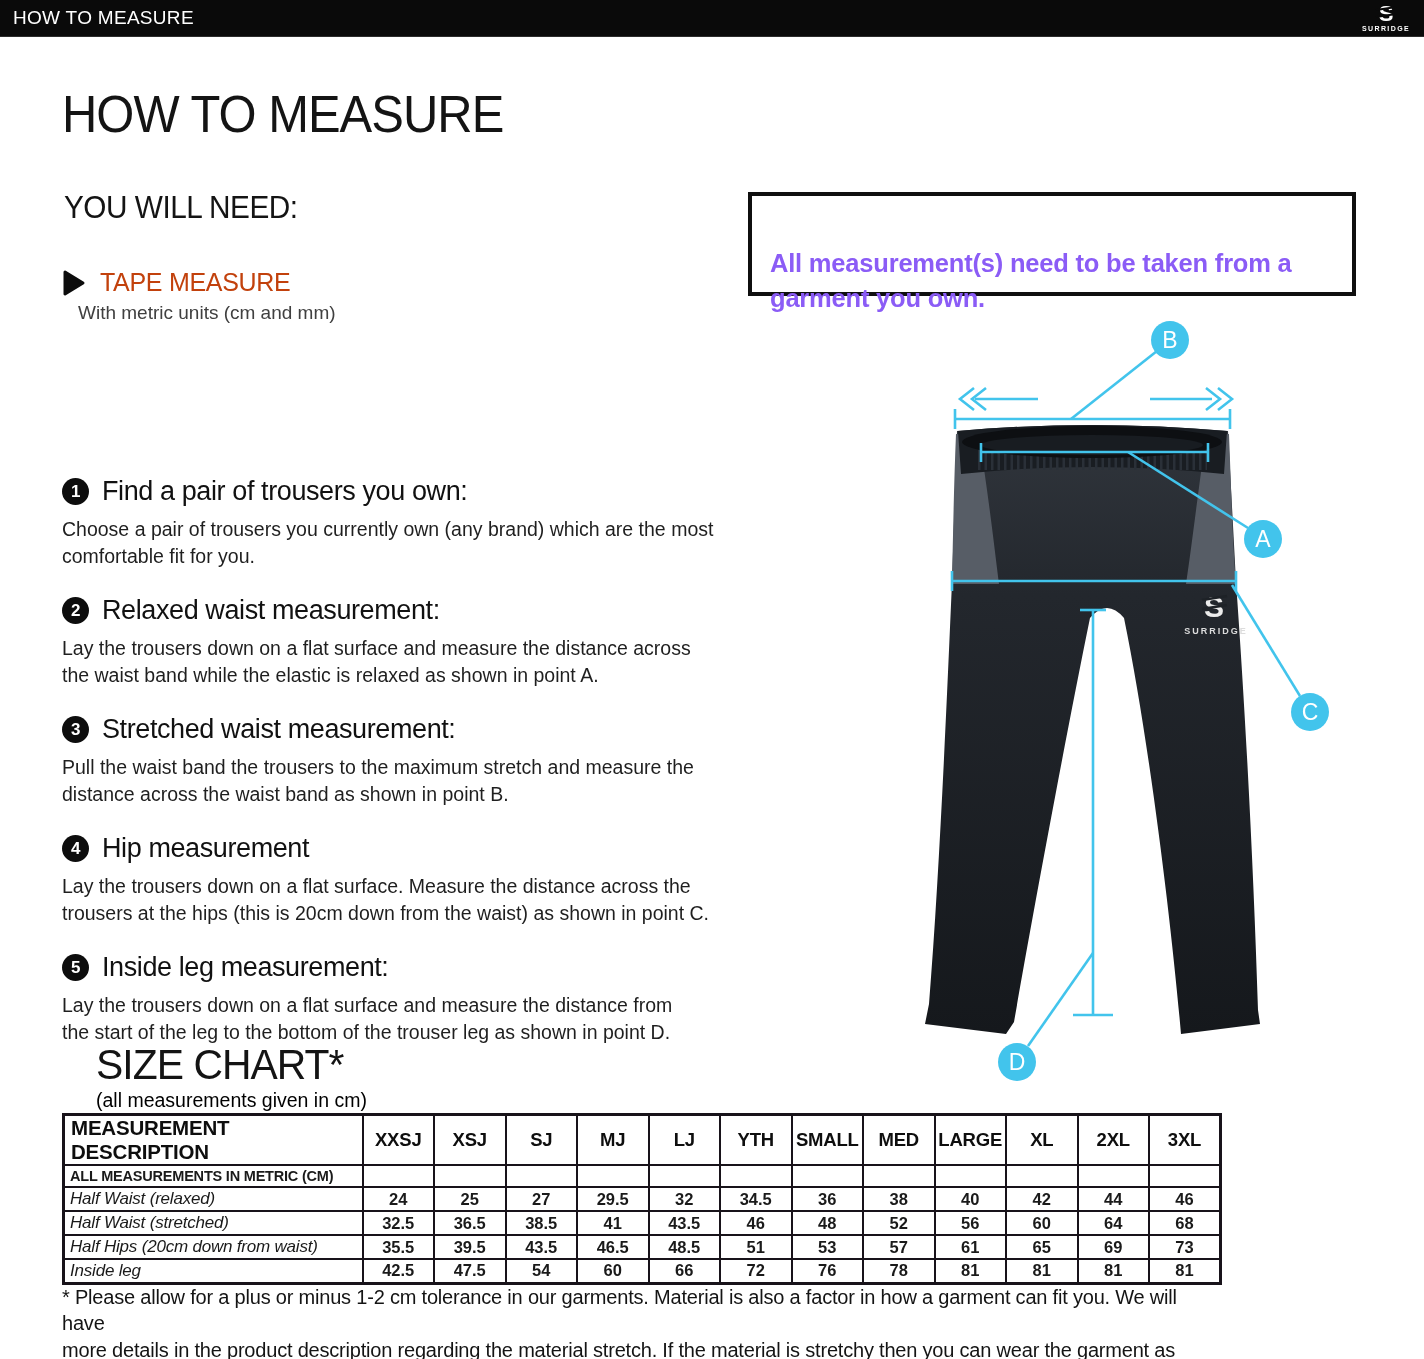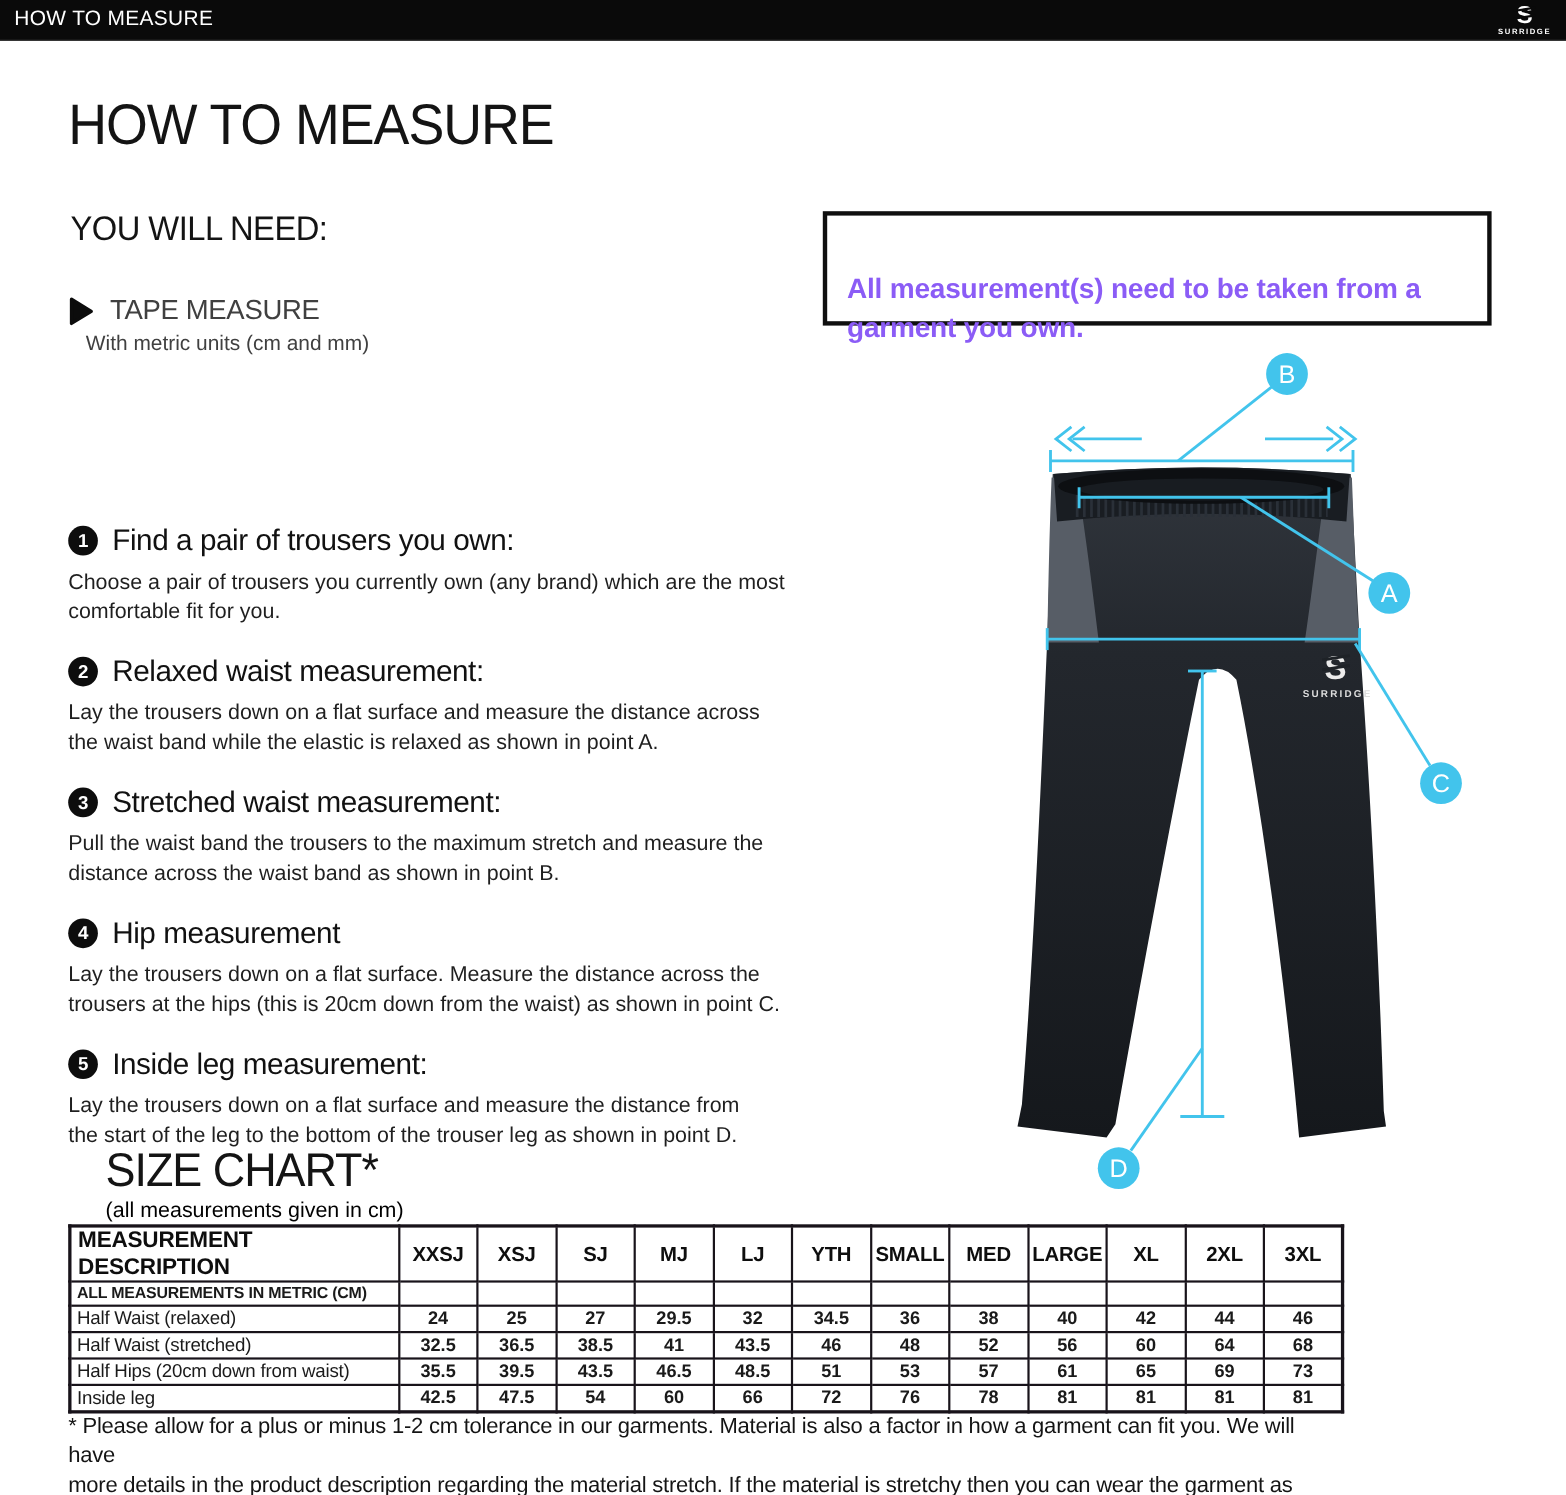--- a/index.html
+++ b/index.html
@@ -11,21 +11,21 @@
   .topbar { position:absolute; left:0; top:0; width:1424px; height:36px; background:#0a0a0a; border-bottom:1px solid #2c2c2c; }
   .topbar-title { position:absolute; left:13px; top:7px; color:#ffffff; font-size:19px; font-weight:400; letter-spacing:.3px; }
   .topbar-logo { position:absolute; right:8px; top:1px; width:60px; height:34px; }
   
   .h1 { position:absolute; left:62px; top:84px; font-size:52px; font-weight:400; color:#141414;
         letter-spacing:-1px; transform:scaleX(.94); transform-origin:left top; white-space:nowrap; }
   .ywn { position:absolute; left:64px; top:190px; font-size:31px; font-weight:400; color:#141414;
          letter-spacing:-.5px; transform:scaleX(.96); transform-origin:left top; white-space:nowrap; }
   
   .need-item { position:absolute; left:62px; width:660px; }
-  .need-head { display:flex; align-items:center; gap:14px; font-size:25px; color:#404040; letter-spacing:-.3px;text-align:right; }
+  .need-head { display:flex; align-items:center; gap:14px; font-size:25px; color:#c2410c; letter-spacing:-.3px;text-align:right; }
   .need-head svg { flex:0 0 auto; }
   .need-desc { margin:5px 0 0 16px; font-size:19px; color:#404040; }
   
   .step { position:absolute; left:62px; width:660px; }
   .step-head { display:flex; align-items:center; gap:13px; font-size:27px; color:#111; letter-spacing:-.4px; }
   .step-num { width:27px; height:27px; border-radius:50%; background:#0d0d0d; color:#fff;
               font-size:17px; font-weight:700; display:flex; align-items:center; justify-content:center; flex:0 0 auto; }
   .step-body { margin-top:9px; font-size:19.5px; line-height:1.4; color:#1f1f1f; white-space:pre-line; }
   
   .note-box { position:absolute; left:748px; top:192px; width:582px; height:82px; border:4px solid #0f0f0f;
@@ -38,21 +38,21 @@
   .sc-sub { font-size:19.5px; color:#000000; margin-left:34px; white-space:nowrap; }
   table.size { position:absolute; left:62px; top:1113px; width:1158px; border-collapse:collapse;
                table-layout:fixed; border:3px solid #18131a; }
   table.size td, table.size th { border:2px solid #18131a; padding:0; vertical-align:middle; text-align:center; overflow:hidden; }
   tr.hdr { height:33px; }
   tr.hdr th { font-size:18.5px; font-weight:700; color:#0e0e0e; letter-spacing:-.2px; }
   tr.hdr th.desc { font-size:20.5px; text-align:left; padding-left:6px; }
   tr.metric { height:22px; }
   tr.metric td.lbl { font-size:14.5px; font-weight:700; text-align:left; padding-left:5px; letter-spacing:-.2px; }
   tr.data { height:24px; }
-  tr.data td.lbl { font-size:17px; font-weight:400; text-align:left; padding-left:5px; letter-spacing:-.2px; }
+  tr.data td.lbl { font-size:17px; font-weight:400; text-align:left; padding-left:5px; letter-spacing:-.2px;font-style:italic; }
   tr.data td.val { font-size:16.5px; font-weight:700; }
   
   .footnote { position:absolute; left:62px; top:1284px; width:1120px; font-size:20px; line-height:1.32;
               color:#141414; letter-spacing:-.2px; white-space:pre-line; }
   
   .diagram { position:absolute; left:860px; top:318px; width:560px; height:780px; }
 </style>
 </head>
 <body>
 

